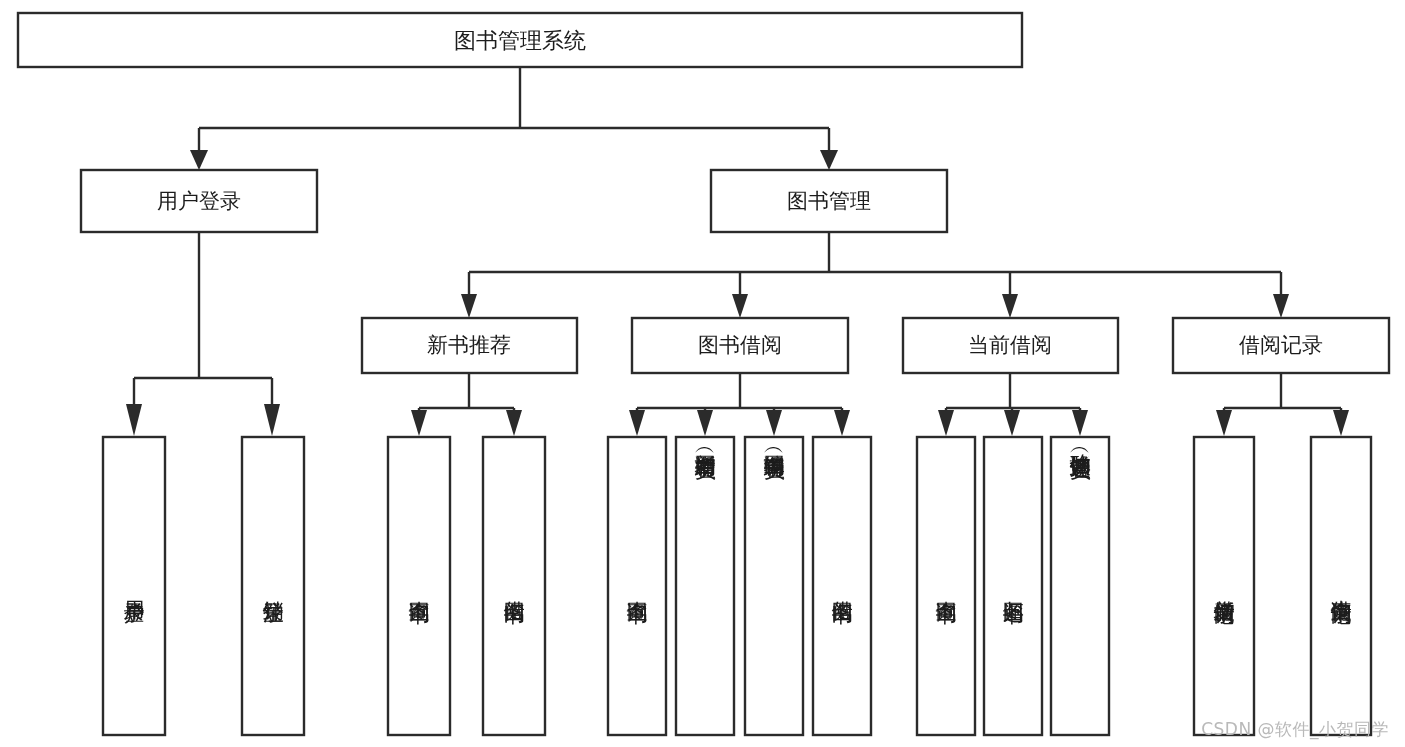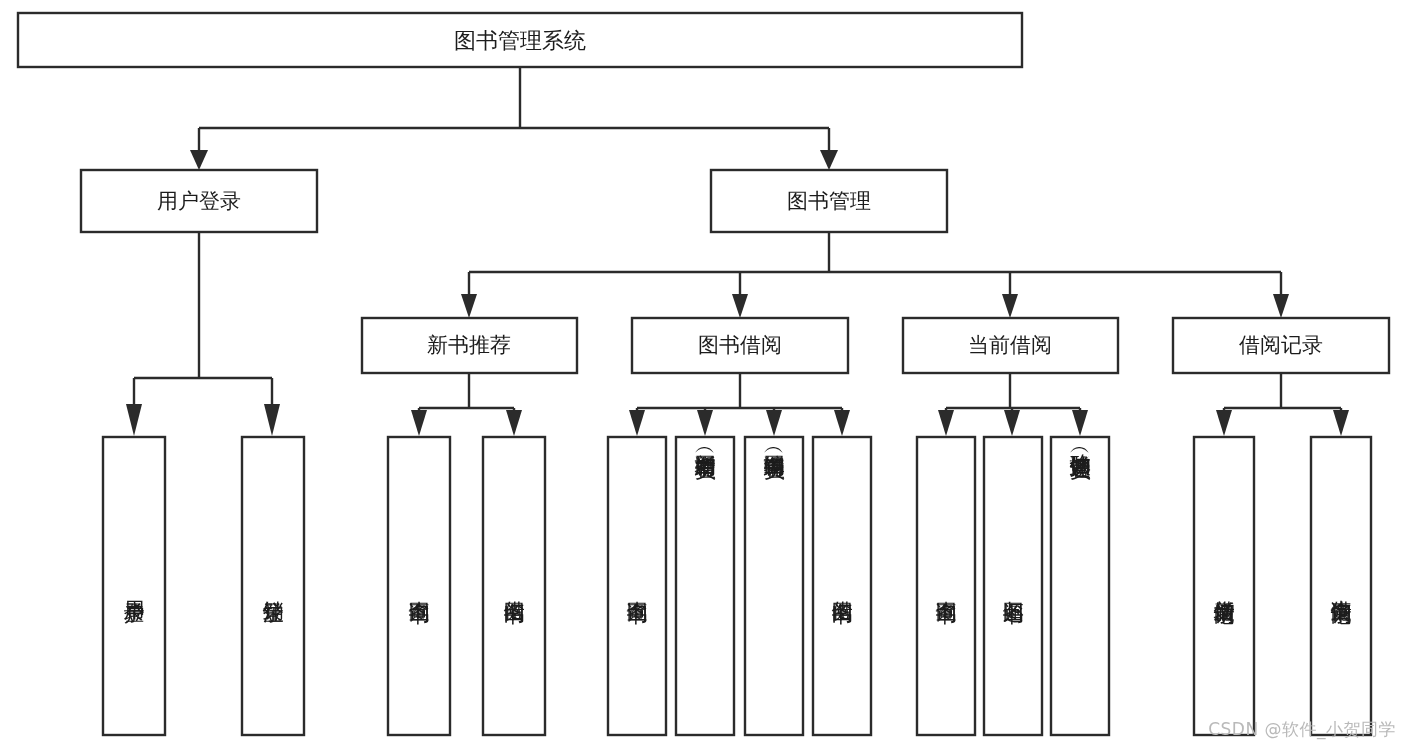--- a/index.html
+++ b/index.html
@@ -66,21 +66,21 @@
     color: #1c1c1c;
     writing-mode: vertical-rl;
     text-orientation: upright;
     letter-spacing: 0.04em;
     white-space: nowrap;
     text-align: center;
     pointer-events: none;
   }
   .watermark {
     position: absolute;
-    right: 9px;
+    right: 16px;
     bottom: 6px;
     font-family: "DejaVu Sans", "Liberation Sans", sans-serif;
     font-size: 17px;
     color: #b9b9b9;
     letter-spacing: 0.5px;
     white-space: nowrap;
   }
 </style>
 </head>
 <body>

